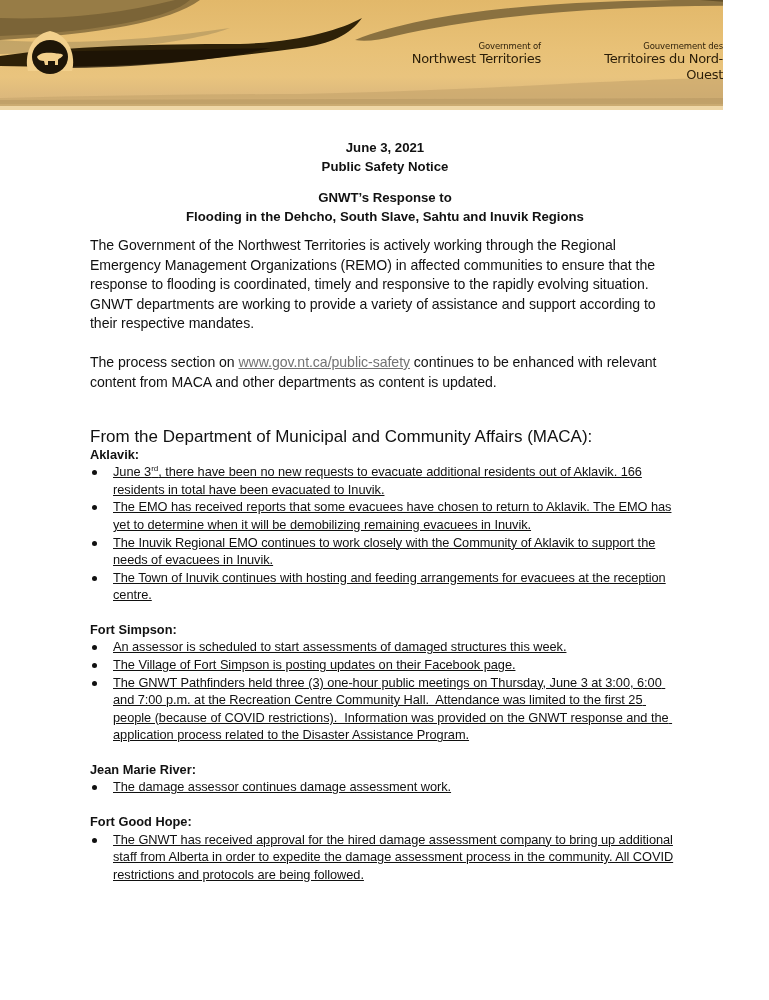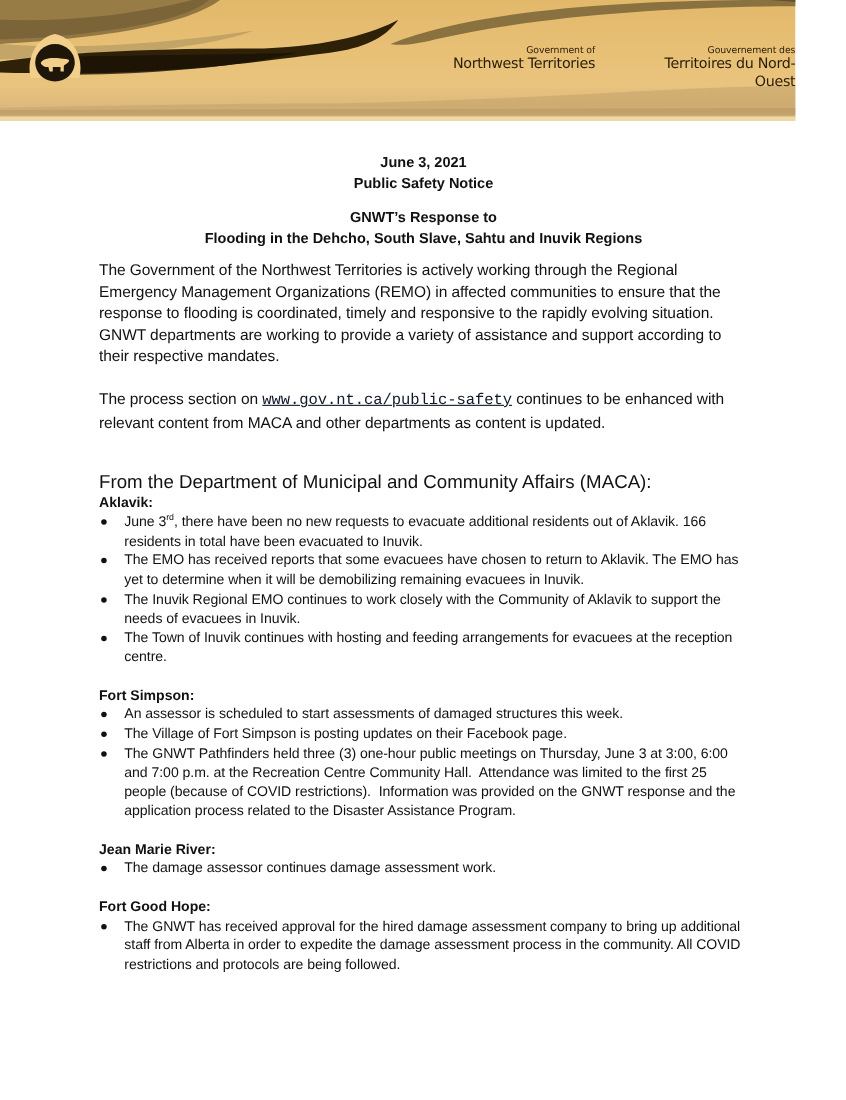--- a/index.html
+++ b/index.html
@@ -21,27 +21,27 @@
     .gov-block.fr { left: 596px; text-align: right; }
     .gov-small { font-size: 8.5px; color: #2a1d08; line-height: 10px; font-family: "DejaVu Sans", sans-serif; letter-spacing: -0.1px; }
     .gov-large { font-size: 13px; color: #2a1d08; line-height: 16px; font-family: "DejaVu Sans", sans-serif; letter-spacing: -0.3px; }
 
     
     .doc { position: absolute; left: 90px; top: 122px; width: 590px; margin-top: 16px; }
     .title-block { text-align: center; font-weight: bold; font-size: 13.2px; line-height: 19px; }
     .title-block .gap { height: 12px; }
     .para { font-size: 14.1px; line-height: 19.6px; margin-top: 10px; letter-spacing: -0.05px; }
     .para + .para { margin-top: 19px; }
-    .para a { color: #0f172a; text-decoration: underline; font-family: Liberation Mono, monospace; }
+    .para a { color: #737373; text-decoration: underline; }
 
     .section-heading { font-weight: normal; font-size: 17px; line-height: 17.5px; margin-top: 36px; }
     .sub-heading { font-weight: bold; font-size: 12.8px; line-height: 17.5px; }
     .sub-heading.spaced { margin-top: 17px; }
 
-    ul.bullets { list-style: none; }
+    ul.bullets { list-style: none; text-decoration: underline; }
     ul.bullets li {
       position: relative; padding-left: 23px;
       font-size: 12.8px; line-height: 17.6px; letter-spacing: -0.05px;
     }
     ul.bullets li .dot {
       position: absolute; left: 2px; top: 7px; width: 5px; height: 5px;
       background: #111; border-radius: 50%;
     }
     sup { font-size: 8px; line-height: 0; vertical-align: super; }
   </style>

